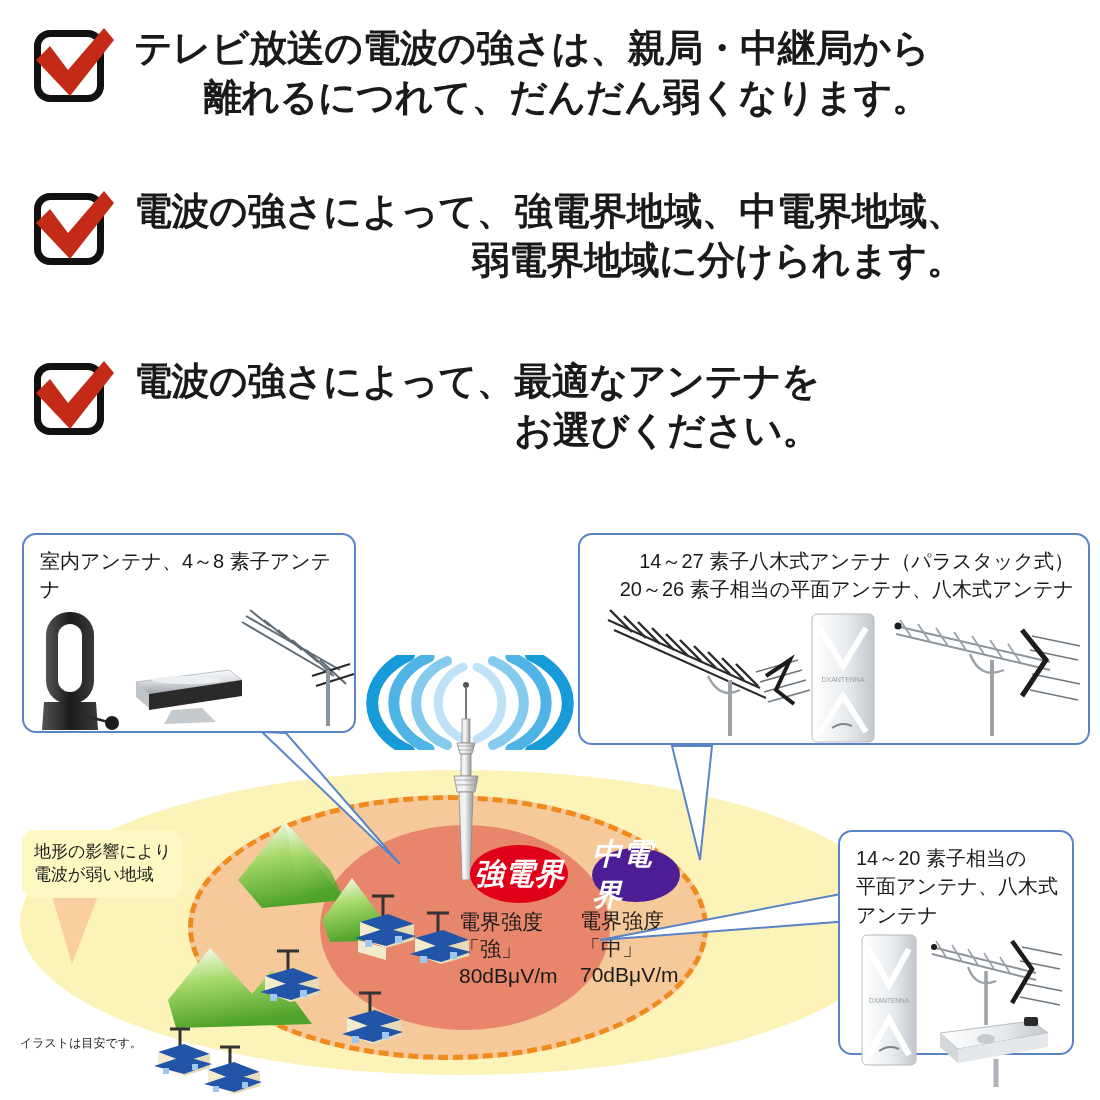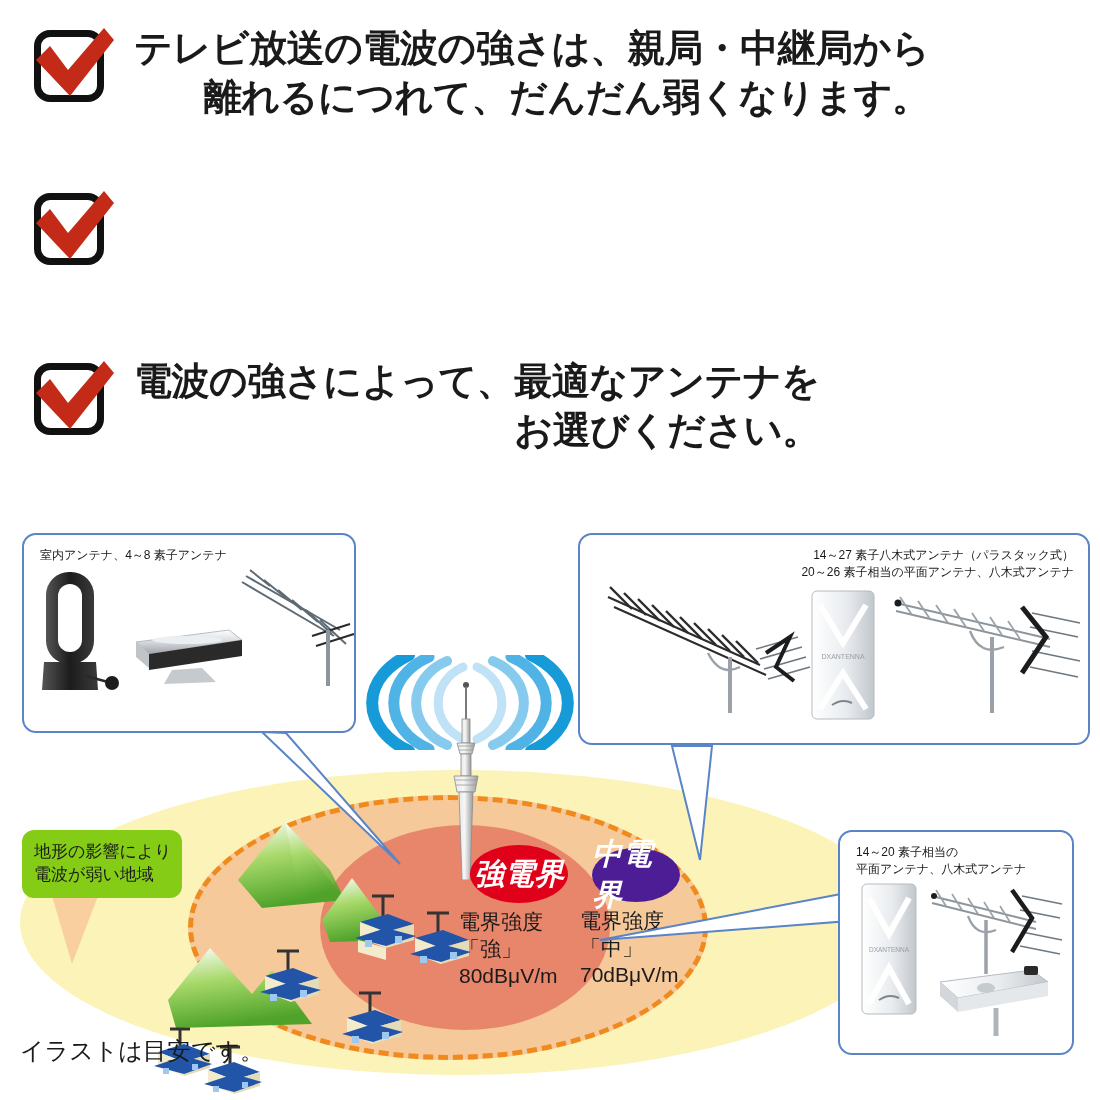--- a/index.html
+++ b/index.html
@@ -82,43 +82,43 @@
   .bg-mid .badge-lines{width:112px;margin-left:-12px;}
   .bg-weak .badge-lines{width:112px;margin-left:-12px;}
 
   
   .callout{
     position:absolute;background:#ffffff;
     border:2px solid #5a84c8;border-radius:14px;
     box-sizing:border-box;
   }
   .callout .ctext{
-    color:#1a1a1a;font-size:12px;line-height:1.42;white-space:pre-line;
+    color:#1a1a1a;font-size:20px;line-height:1.42;white-space:pre-line;
     padding:12px 14px 0 16px;font-weight:400;
   }
   .cbox-indoor{left:22px;top:33px;width:334px;height:200px;}
   .cbox-strong{left:578px;top:33px;width:512px;height:212px;text-align:right;}
   .cbox-weak{left:838px;top:330px;width:236px;height:225px;}
 
   
   .speech{
     position:absolute;left:22px;top:330px;width:160px;height:68px;
-    background:#84cc16;border-radius:12px;
+    background:#fef9c3;border-radius:12px;
   }
   .speech .stext{
     color:#1a1a1a;font-size:17px;line-height:1.35;white-space:pre-line;
     padding:11px 0 0 12px;font-weight:400;
   }
   .speech-tail{
     position:absolute;left:52px;top:396px;width:60px;height:70px;
   }
 
   .note{
     position:absolute;left:20px;top:535px;
-    font-size:24px;color:#1a1a1a;
+    font-size:12px;color:#1a1a1a;
   }
 
   
   .connectors{position:absolute;left:0;top:0;width:1100px;height:600px;pointer-events:none;}
   .devices{position:absolute;left:0;top:0;width:1100px;height:600px;}
 </style>
 </head>
 <body>
 
 <div id="root">
@@ -136,20 +136,22 @@
 離れるにつれて、だんだん弱くなります。</div>
     </div>
 
     <div class="bullet bullet-2">
       <div class="chk">
         <div class="box"></div>
         <svg viewBox="0 0 88 88">
           <path d="M8 38 L22 24 L40 48 L76 6 L86 18 L42 74 Z" fill="#c32b18"></path>
         </svg>
       </div>
+      <div class="bullet-text">電波の強さによって、強電界地域、中電界地域、
+弱電界地域に分けられます。</div>
     </div>
 
     <div class="bullet bullet-3">
       <div class="chk">
         <div class="box"></div>
         <svg viewBox="0 0 88 88">
           <path d="M8 38 L22 24 L40 48 L76 6 L86 18 L42 74 Z" fill="#c32b18"></path>
         </svg>
       </div>
       <div class="bullet-text">電波の強さによって、最適なアンテナを

